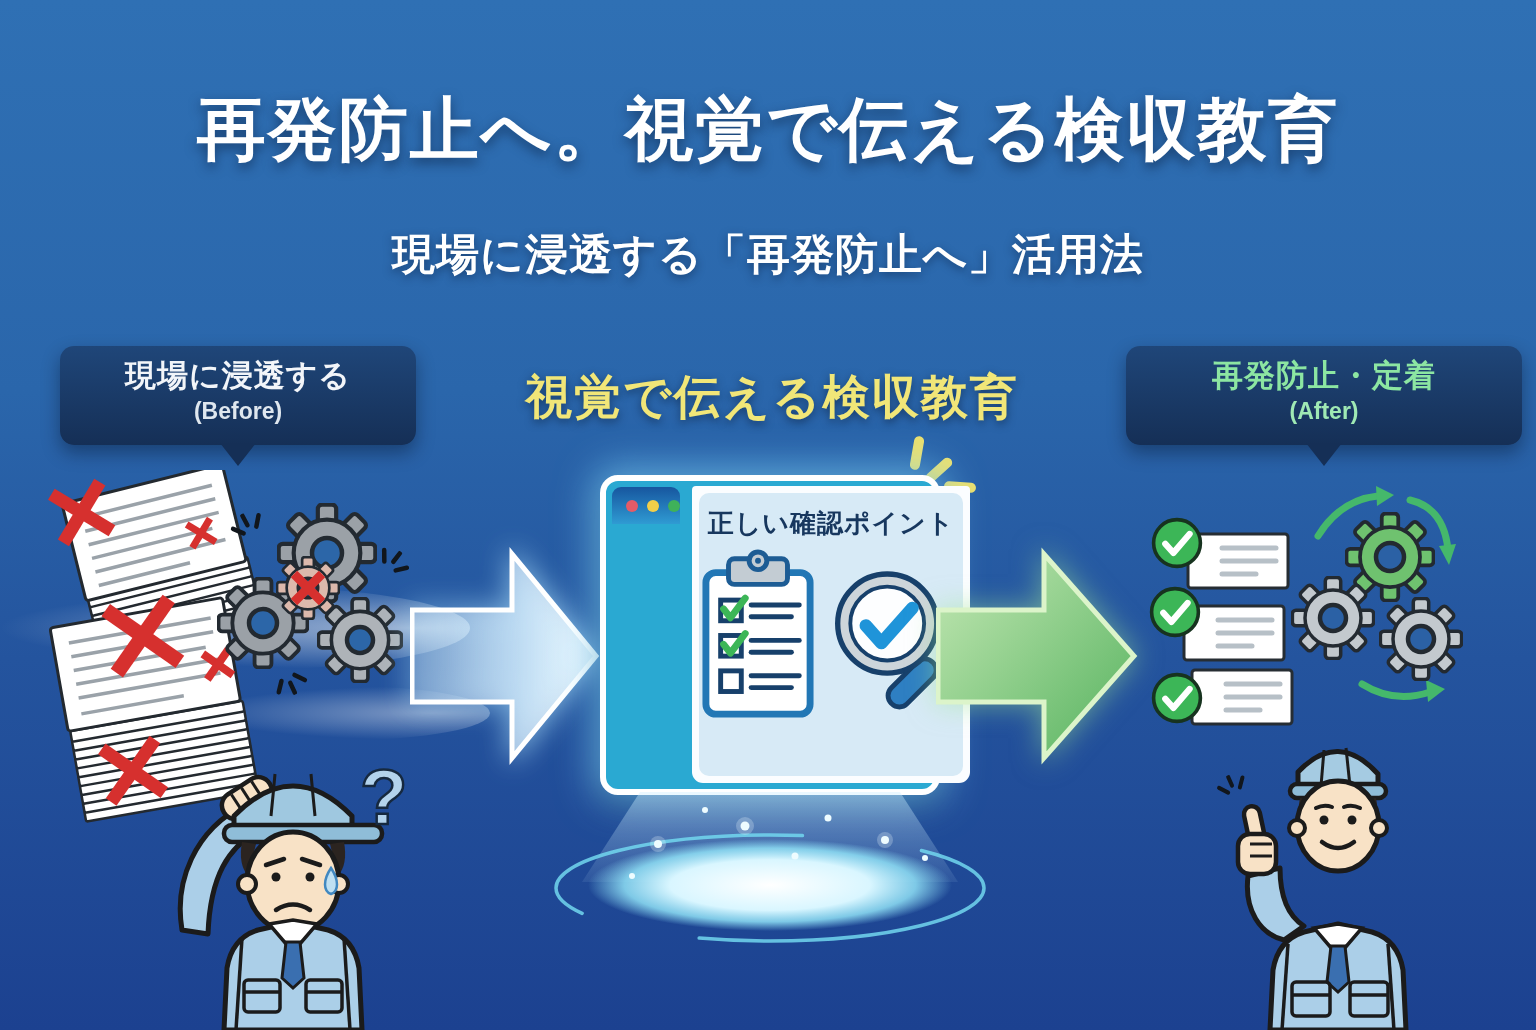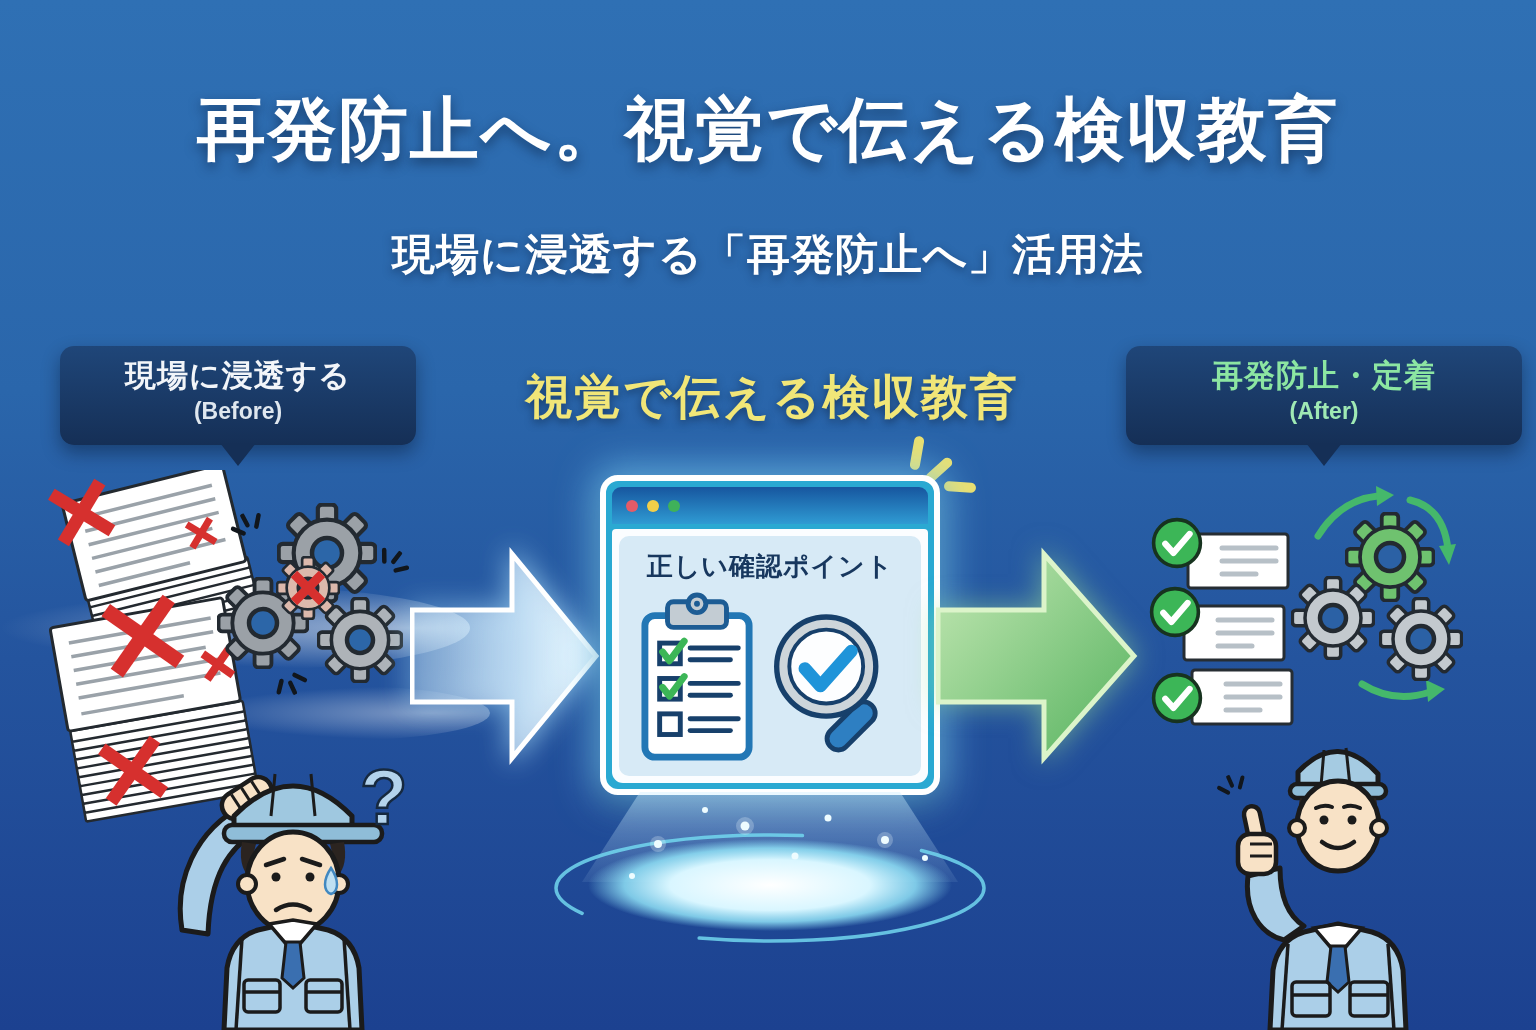--- a/index.html
+++ b/index.html
@@ -23,21 +23,21 @@
   .bubble-before .l2{color:#dfe7ef;}
   .bubble-after{left:1126px;top:346px;width:396px;height:99px;}
   .bubble-after .l1{color:#8ce6a2;}
   .bubble-after .l2{color:#9fe9b4;}
   
   .center-label{left:772px;top:366px;transform:translateX(-50%);font-size:47px;font-weight:900;
     color:#f1e678;letter-spacing:2px;white-space:nowrap;text-shadow:0 3px 9px rgba(10,30,60,.6);}
   .glow{left:545px;top:418px;width:450px;height:450px;border-radius:50%;
     background:radial-gradient(closest-side,rgba(145,222,252,.50),rgba(145,222,252,0) 72%);}
   .browser{left:600px;top:475px;width:340px;height:320px;box-sizing:border-box;border:6px solid #fff;
-    border-radius:18px;background:#2aa9d2;display:flex;flex-direction:column;
+    border-radius:18px;background:#2aa9d2;display:flex;
     box-shadow:0 0 36px 8px rgba(130,220,255,.6),0 12px 26px rgba(0,25,60,.35);}
   .titlebar{height:37px;margin:6px 6px 0 6px;border-radius:9px 9px 0 0;
     background:linear-gradient(180deg,#17569f,#2f9bd3);display:flex;align-items:center;gap:9px;
     padding-left:14px;flex:none;}
   .dot{width:12px;height:12px;border-radius:50%;}
   .content{flex:1;margin:5px 6px 6px 6px;background:#fbfdff;border-radius:4px 4px 11px 11px;
     padding:7px;box-sizing:border-box;display:flex;}
   .panel{flex:1;background:#d7eaf6;border-radius:10px;display:flex;flex-direction:column;align-items:center;}
   .panel-heading{margin-top:13px;font-size:26px;font-weight:900;color:#17375e;letter-spacing:1px;white-space:nowrap;}
   .icons-row{display:flex;align-items:flex-start;gap:10px;margin-top:8px;}

